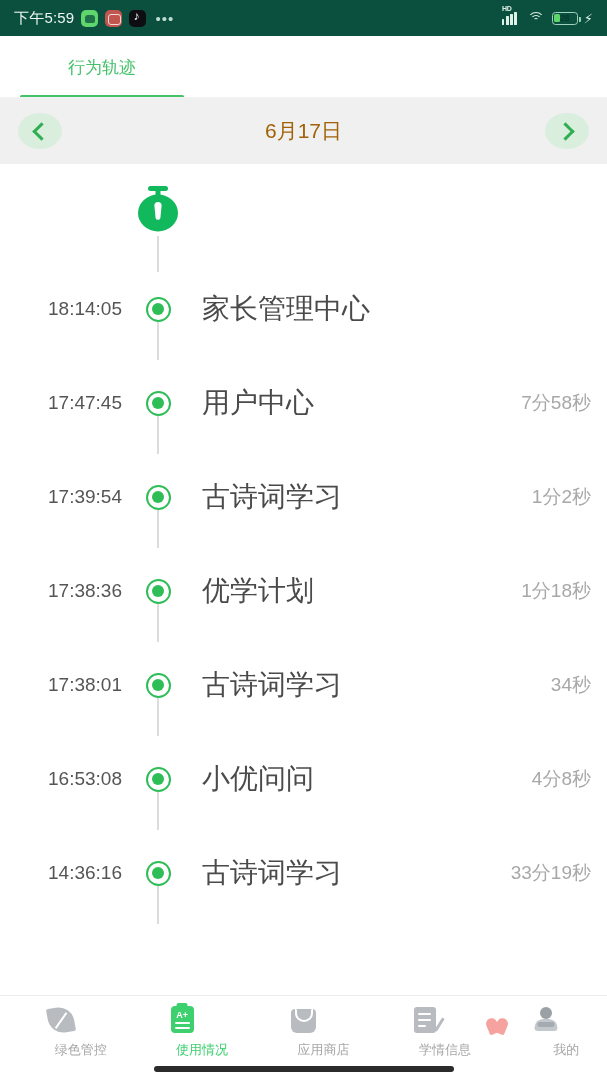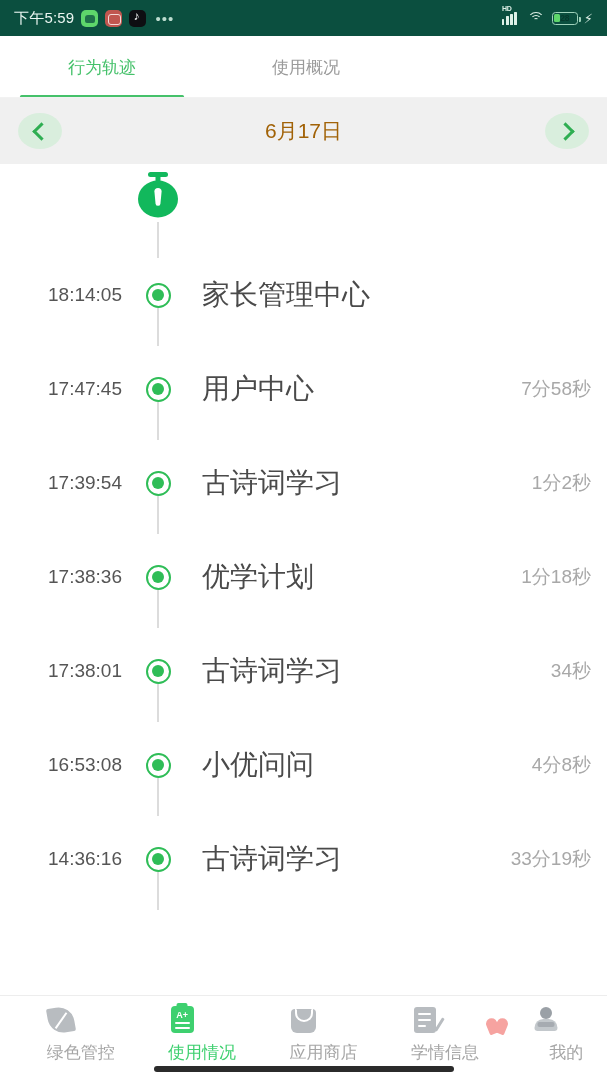--- a/index.html
+++ b/index.html
@@ -66,42 +66,42 @@
   .datebar { flex:0 0 66px; background:#f0f0f0; display:flex; align-items:center;
              justify-content:space-between; padding:0 18px; }
   .navbtn { width:44px; height:36px; border-radius:50%; background:#d9eedd;
             display:flex; align-items:center; justify-content:center; cursor:pointer; }
   .chev { width:13px; height:13px; border-right:3px solid #2fae52; border-top:3px solid #2fae52; }
   .chev.left { transform:rotate(-135deg); margin-left:3px; }
   .chev.right { transform:rotate(45deg); margin-right:3px; }
   .datelabel { font-size:21px; color:#a16207; }
 
   
-  .timeline { flex:1 1 auto; background:#fff; position:relative; overflow:hidden; }
+  .timeline { flex:1 1 auto; background:#fff; position:relative; overflow:hidden; padding-top:14px; }
   .tl-head { height:84px; position:relative; }
   .stopwatch { position:absolute; left:158px; top:4px; transform:translateX(-50%); }
   .tl-line-top { position:absolute; left:158px; top:58px; width:2px; height:36px;
                  background:#dcdcdc; transform:translateX(-50%); }
 
   .row { height:94px; position:relative; display:flex; align-items:center; }
   .row .time { width:136px; text-align:right; padding-right:14px; font-size:19px; color:#555; }
   .dotwrap { width:44px; display:flex; align-items:center; justify-content:center; position:relative; }
   .dot { width:25px; height:25px; border-radius:50%; border:2.5px solid #2fbd57;
          background:#fff; display:flex; align-items:center; justify-content:center; }
   .dot i { width:12px; height:12px; border-radius:50%; background:#2fbd57; display:block; }
   .connector { position:absolute; left:158px; transform:translateX(-50%);
                width:2px; background:#dcdcdc; }
   .row .appname { flex:1 1 auto; padding-left:22px; font-size:28px; color:#4a4a4a; }
   .row .dur { padding-right:16px; font-size:19px; color:#a8a8a8; white-space:nowrap; }
 
   
   .bottomnav { flex:0 0 85px; border-top:1px solid #ededed; background:#fff;
                display:flex; align-items:flex-start; padding-top:9px; position:relative; }
   .nav { flex:1; display:flex; flex-direction:column; align-items:center; gap:6px; cursor:pointer; }
-  .nav .lbl { font-size:17px; color:#a6a6a6;margin-left:40px; }
+  .nav .lbl { font-size:13px; color:#a6a6a6;margin-left:40px; }
   .nav.active .lbl { color:#3ed06f; }
   .navicon { width:32px; height:30px; position:relative; }
 
   .ico-leaf { width:26px; height:26px; background:#b8bcc0;
     border-radius:2px 16px 2px 16px; transform:rotate(-10deg); margin:2px auto 0; position:relative; }
   .ico-leaf::after{ content:""; position:absolute; left:50%; top:14%; width:1.8px; height:72%;
     background:#fff; transform:translateX(-50%) rotate(45deg); transform-origin:center; }
 
   .ico-clip { width:23px; height:27px; background:#3ed06f; border-radius:4px; margin:1px auto 0; position:relative; }
   .ico-clip::before{ content:""; position:absolute; left:50%; top:-3px; transform:translateX(-50%);
@@ -172,21 +172,20 @@
       <span class="batt">
         <span class="fill" style="width:28%"></span>
         <span class="pct">28</span>
       </span>
       <span class="bolt">⚡</span>
     </div>
   </div>
 
   <div class="tabs">
     <div class="tab active">行为轨迹</div>
-    <div class="tab">使用概况</div>
   </div>
 
   <div class="datebar">
     <div class="navbtn">
       <span class="chev left"></span>
     </div>
     <div class="datelabel">6月17日</div>
     <div class="navbtn">
       <span class="chev right"></span>
     </div>

